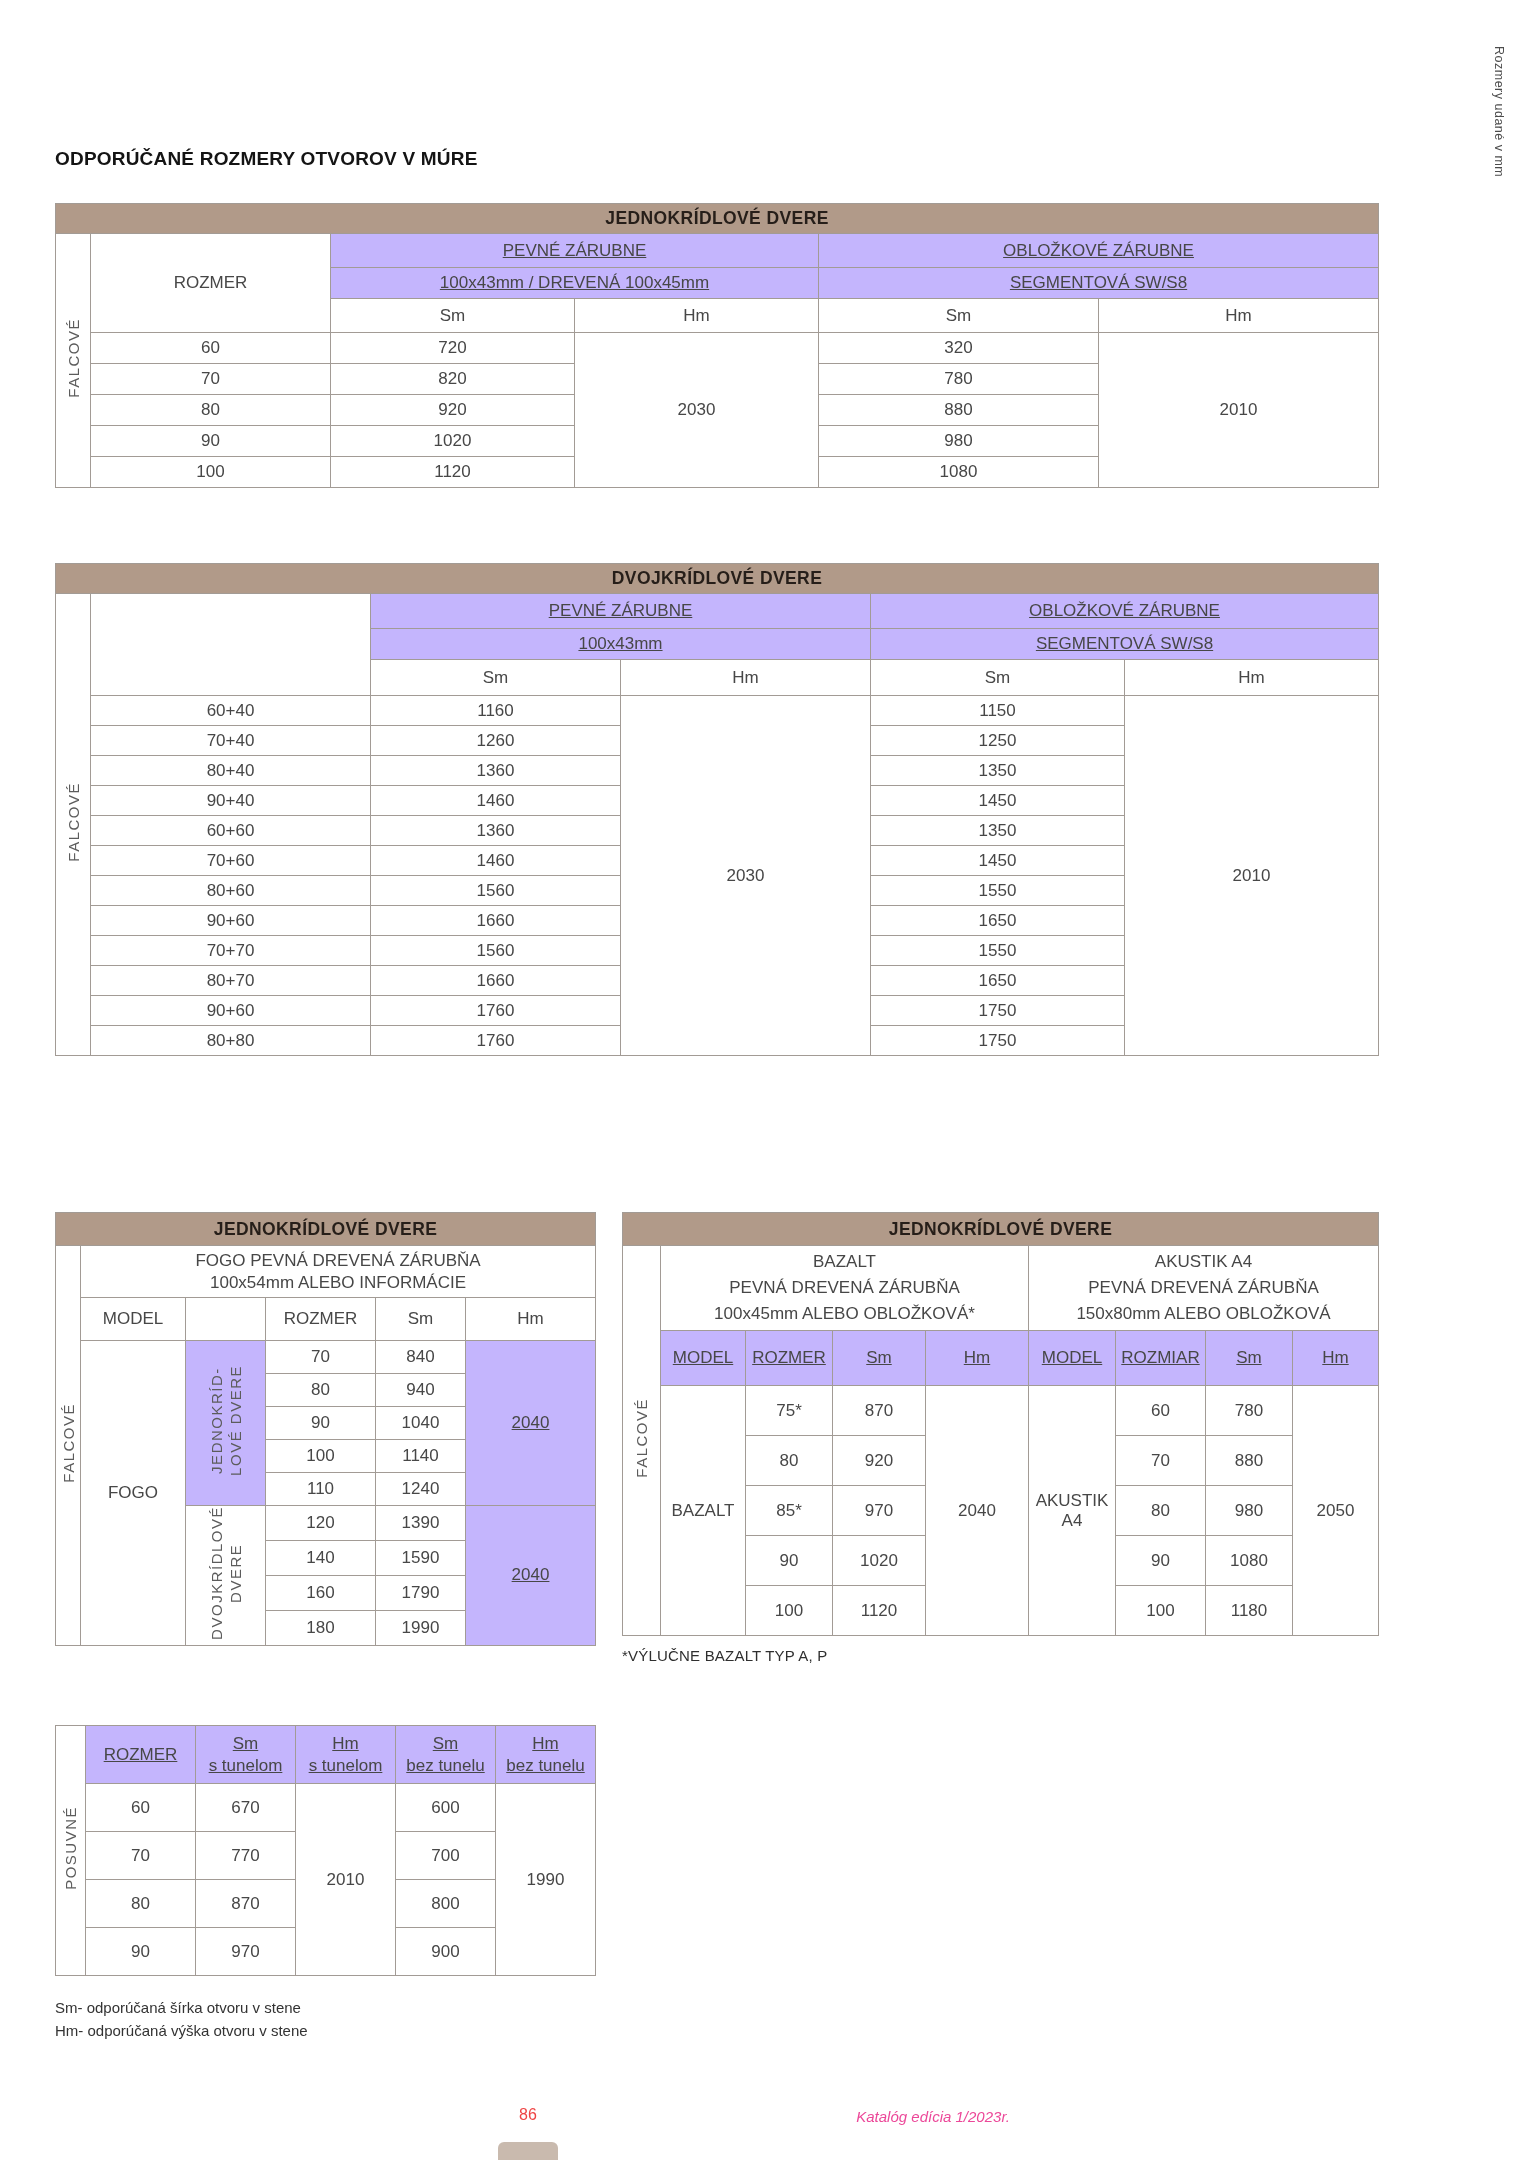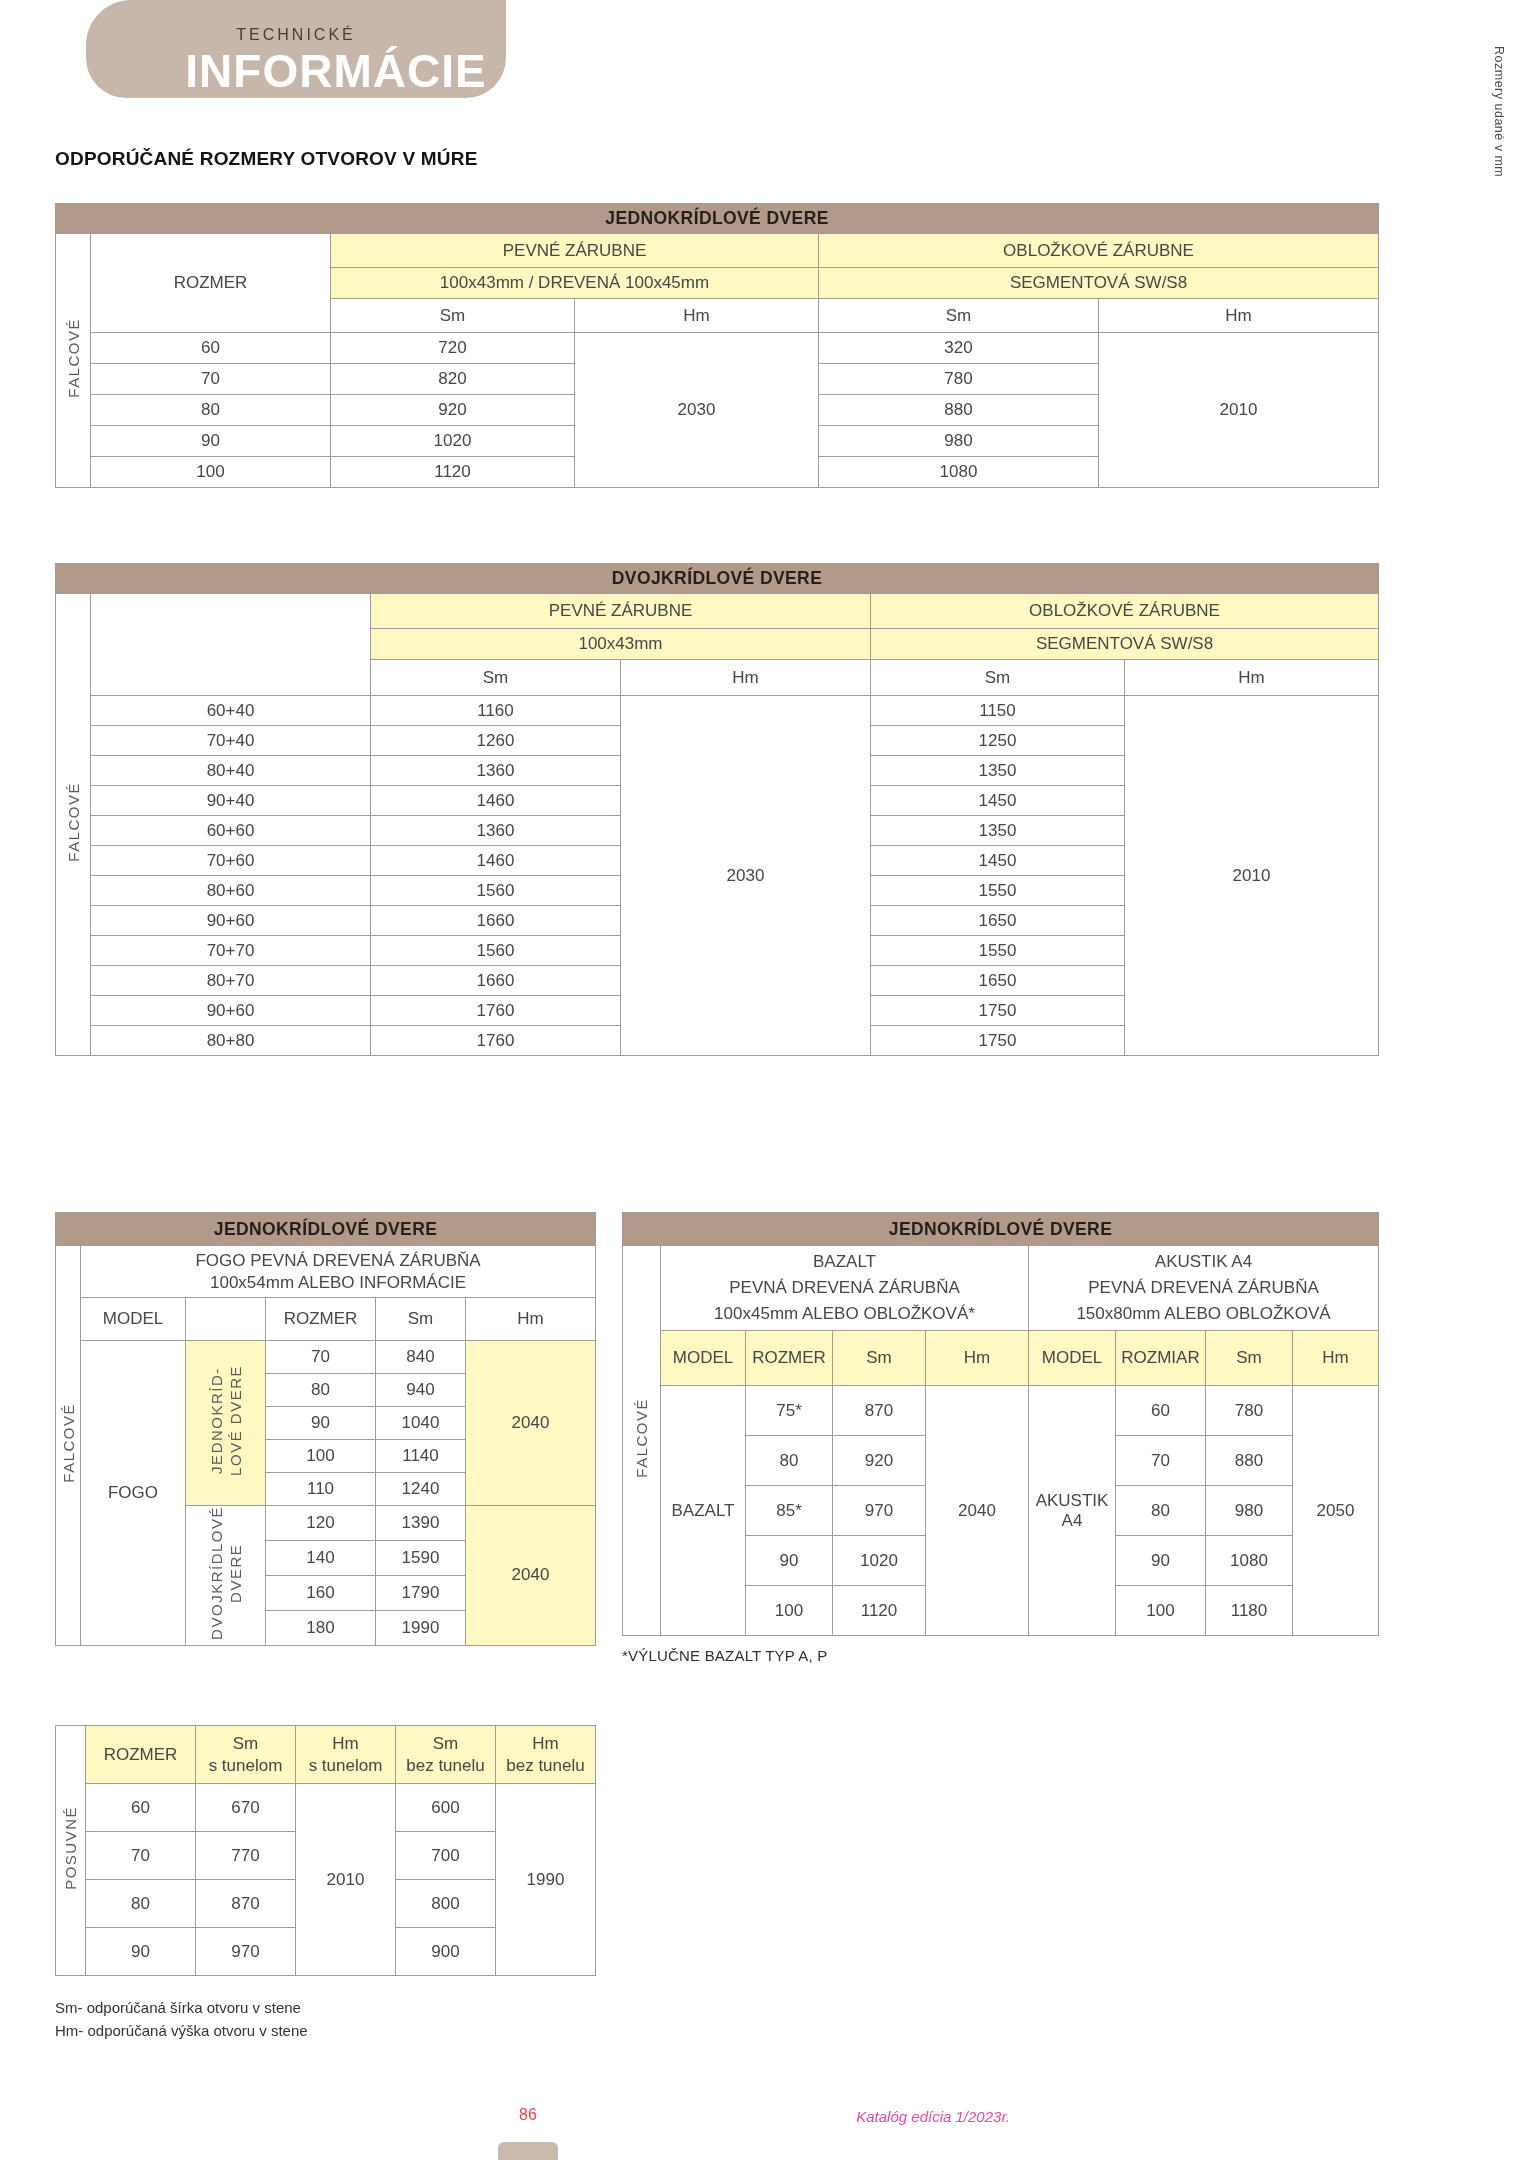--- a/index.html
+++ b/index.html
@@ -17,45 +17,41 @@
       color:#141414;letter-spacing:.2px;}
   .vnote{position:absolute;left:1492px;top:46px;height:160px;
          writing-mode:vertical-rl;font-size:12.5px;color:#4c4c4c;letter-spacing:.5px;}
 
   
   .tbl{position:absolute;border-collapse:collapse;table-layout:fixed;background:#fff;}
   .tbl td{border:1px solid #a29b95;text-align:center;vertical-align:middle;
           color:#474747;font-size:17px;padding:0 3px;overflow:hidden;}
   .tbl tr.bar td{background:#b19a89;color:#261e19;font-weight:700;
                  font-size:17.5px;letter-spacing:.4px;text-align:center;}
-  .bg{background:#fef9c3;}
+  .bg{background:#c4b5fd;text-decoration:underline;}
   .vtext{display:inline-block;writing-mode:vertical-rl;transform:rotate(180deg);
          white-space:nowrap;color:#5c5c5c;font-size:15px;letter-spacing:1.5px;}
   .vtext .vl{display:block;line-height:19px;}
   .hl{display:block;line-height:26px;}
   .h2l{display:block;line-height:22px;}
 
   .note4{position:absolute;left:622px;top:1647px;font-size:15px;color:#2f2f2f;letter-spacing:.2px;}
   .footnotes{position:absolute;left:55px;top:1996px;font-size:15px;color:#333333;line-height:23px;}
   .pagenum{position:absolute;left:468px;top:2106px;width:120px;text-align:center;
            font-size:16px;color:#ef4444;}
   .pagetab{position:absolute;left:498px;top:2142px;width:60px;height:18px;
            background:#c9baae;border-radius:6px 6px 0 0;}
   .edition{position:absolute;left:700px;top:2108px;width:310px;text-align:right;
            font-size:15px;font-style:italic;color:#ec4899;}
 </style>
 </head>
 <body>
 
 <div class="page">
 
-  <div class="brandbox">
-    <div class="kicker">TECHNICKÉ</div>
-    <div class="brandtitle">INFORMÁCIE</div>
-  </div>
   <div class="h1">ODPORÚČANÉ ROZMERY OTVOROV V MÚRE</div>
   <div class="vnote">Rozmery udané v mm</div>
 
   <table class="tbl" style="left:55px;top:203px;width:1323px;">
     <colgroup>
         <col style="width:35px">
         <col style="width:240px">
         <col style="width:244px">
         <col style="width:244px">
         <col style="width:280px">

